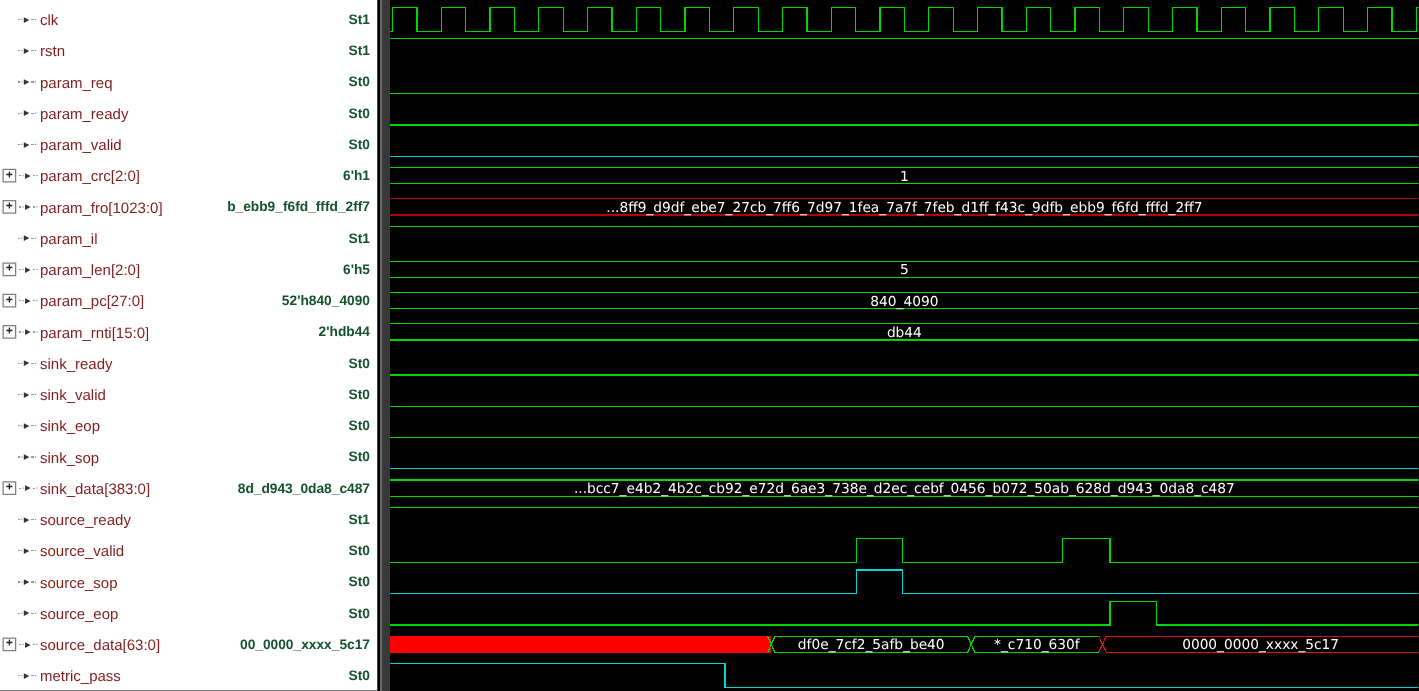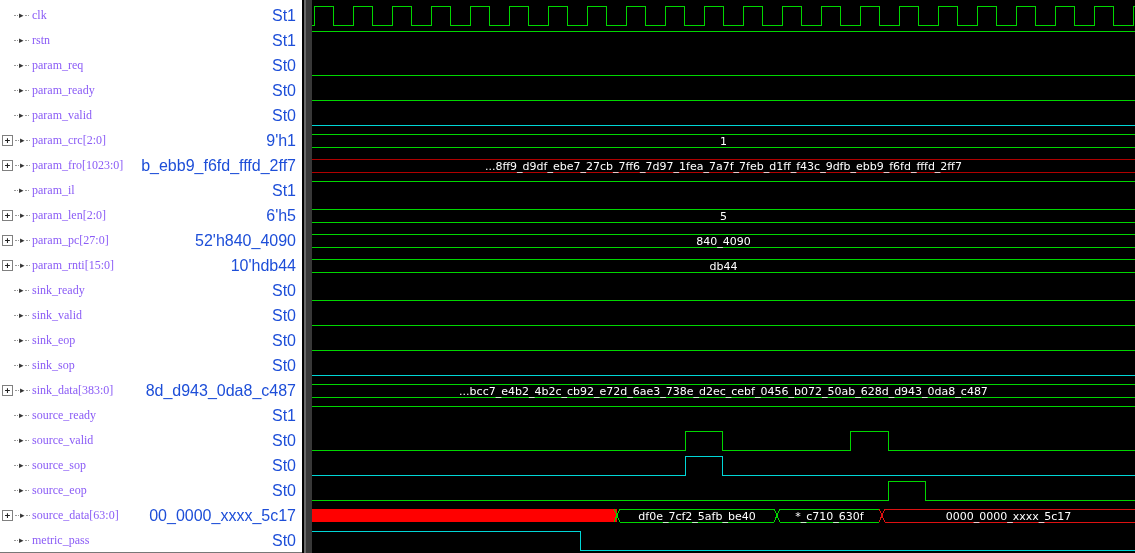--- a/index.html
+++ b/index.html
@@ -13,22 +13,22 @@
   }
   .sig-row{height:25px;display:flex;align-items:center;padding:0 6px 0 2px;box-sizing:border-box;}
   .tree{display:flex;align-items:center;flex:none;width:30px;}
   .expand{
     width:9px;height:9px;border:1px solid #808080;background:#fff;color:#222;
     font:bold 9px/8px "DejaVu Sans Mono",monospace;text-align:center;flex:none;margin-right:1px;
   }
   .spacer{width:11px;flex:none;}
   .cdash{width:4px;height:0;border-top:1px dotted #999;flex:none;margin:0 1px;}
   .tri{font-size:9px;line-height:1;color:#333;flex:none;}
-  .sig-name{font-size:12px;color:#8b5cf6;white-space:nowrap;overflow:hidden;flex:0 1 auto;font-family:Liberation Serif, serif;}
-  .sig-value{font-size:16px;color:#1d4ed8;white-space:nowrap;margin-left:auto;flex:none;}
+  .sig-name{font-size:12px;color:#7f1d1d;white-space:nowrap;overflow:hidden;flex:0 1 auto;}
+  .sig-value{font-size:11px;color:#14532d;white-space:nowrap;margin-left:auto;flex:none;font-weight:bold;}
   .splitter{
     width:10px;height:553px;flex:none;
     background:linear-gradient(90deg,#000 0 2px,#6a6a6a 2px 4px,#383838 4px 10px);
   }
   .wave{width:823px;height:553px;flex:none;background:#000;position:relative;}
   svg{display:block;}
 </style>
 </head>
 <body>
 
@@ -85,21 +85,21 @@
         <span class="sig-value">St0</span>
       </div>
       <div class="sig-row">
         <span class="tree">
           <span class="expand">+</span>
           <span class="cdash"></span>
           <span class="tri">▸</span>
           <span class="cdash"></span>
         </span>
         <span class="sig-name">param_crc[2:0]</span>
-        <span class="sig-value">9'h1</span>
+        <span class="sig-value">6'h1</span>
       </div>
       <div class="sig-row">
         <span class="tree">
           <span class="expand">+</span>
           <span class="cdash"></span>
           <span class="tri">▸</span>
           <span class="cdash"></span>
         </span>
         <span class="sig-name">param_fro[1023:0]</span>
         <span class="sig-value">b_ebb9_f6fd_fffd_2ff7</span>
@@ -135,21 +135,21 @@
         <span class="sig-value">52'h840_4090</span>
       </div>
       <div class="sig-row">
         <span class="tree">
           <span class="expand">+</span>
           <span class="cdash"></span>
           <span class="tri">▸</span>
           <span class="cdash"></span>
         </span>
         <span class="sig-name">param_rnti[15:0]</span>
-        <span class="sig-value">10'hdb44</span>
+        <span class="sig-value">2'hdb44</span>
       </div>
       <div class="sig-row">
         <span class="tree">
           <span class="spacer"></span>
           <span class="cdash"></span>
           <span class="tri">▸</span>
           <span class="cdash"></span>
         </span>
         <span class="sig-name">sink_ready</span>
         <span class="sig-value">St0</span>

